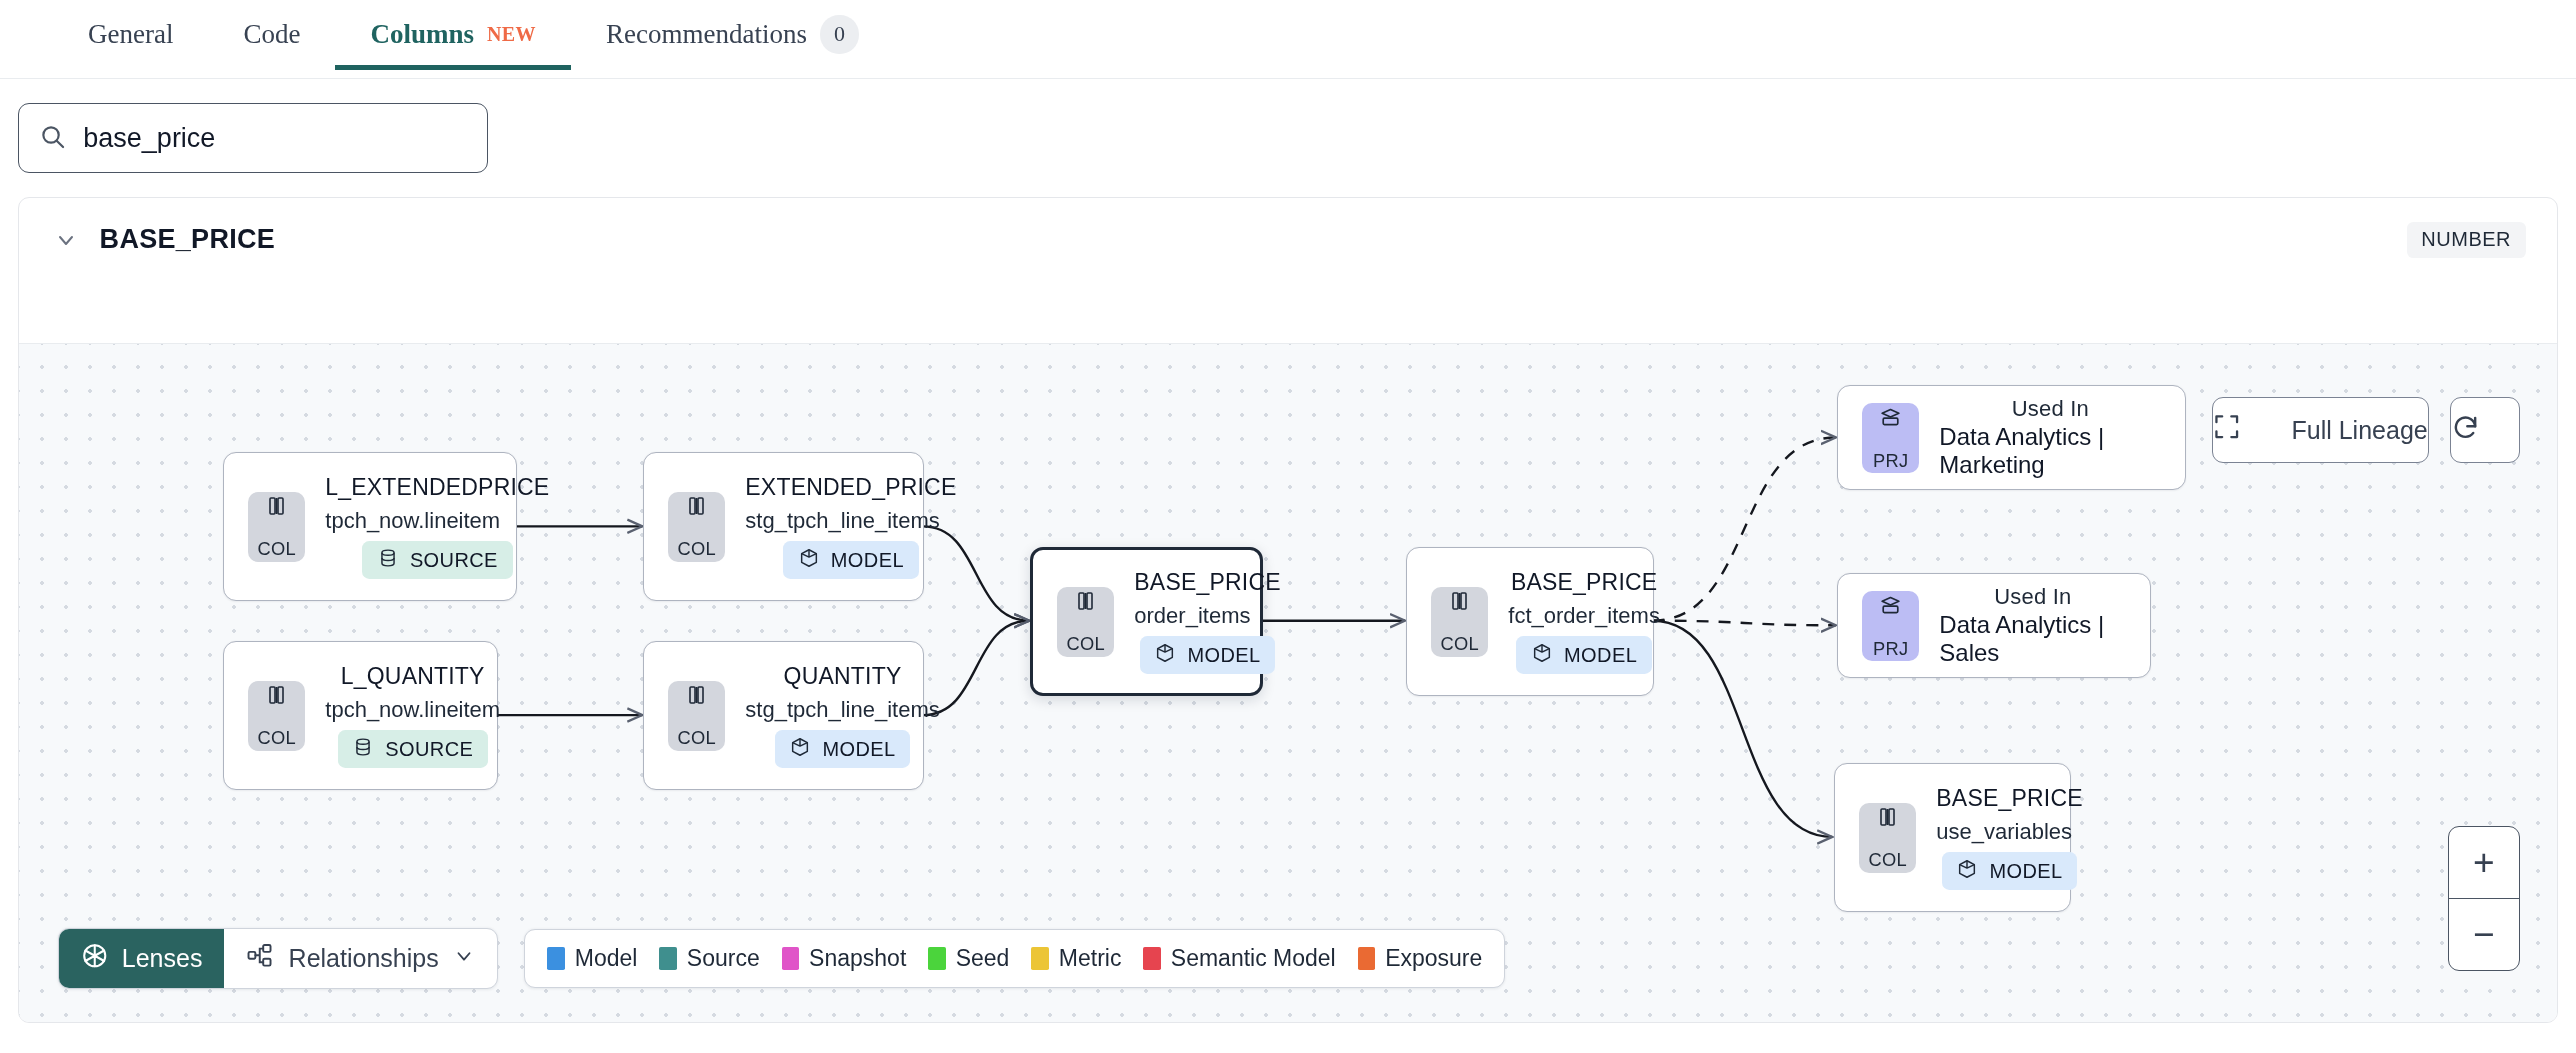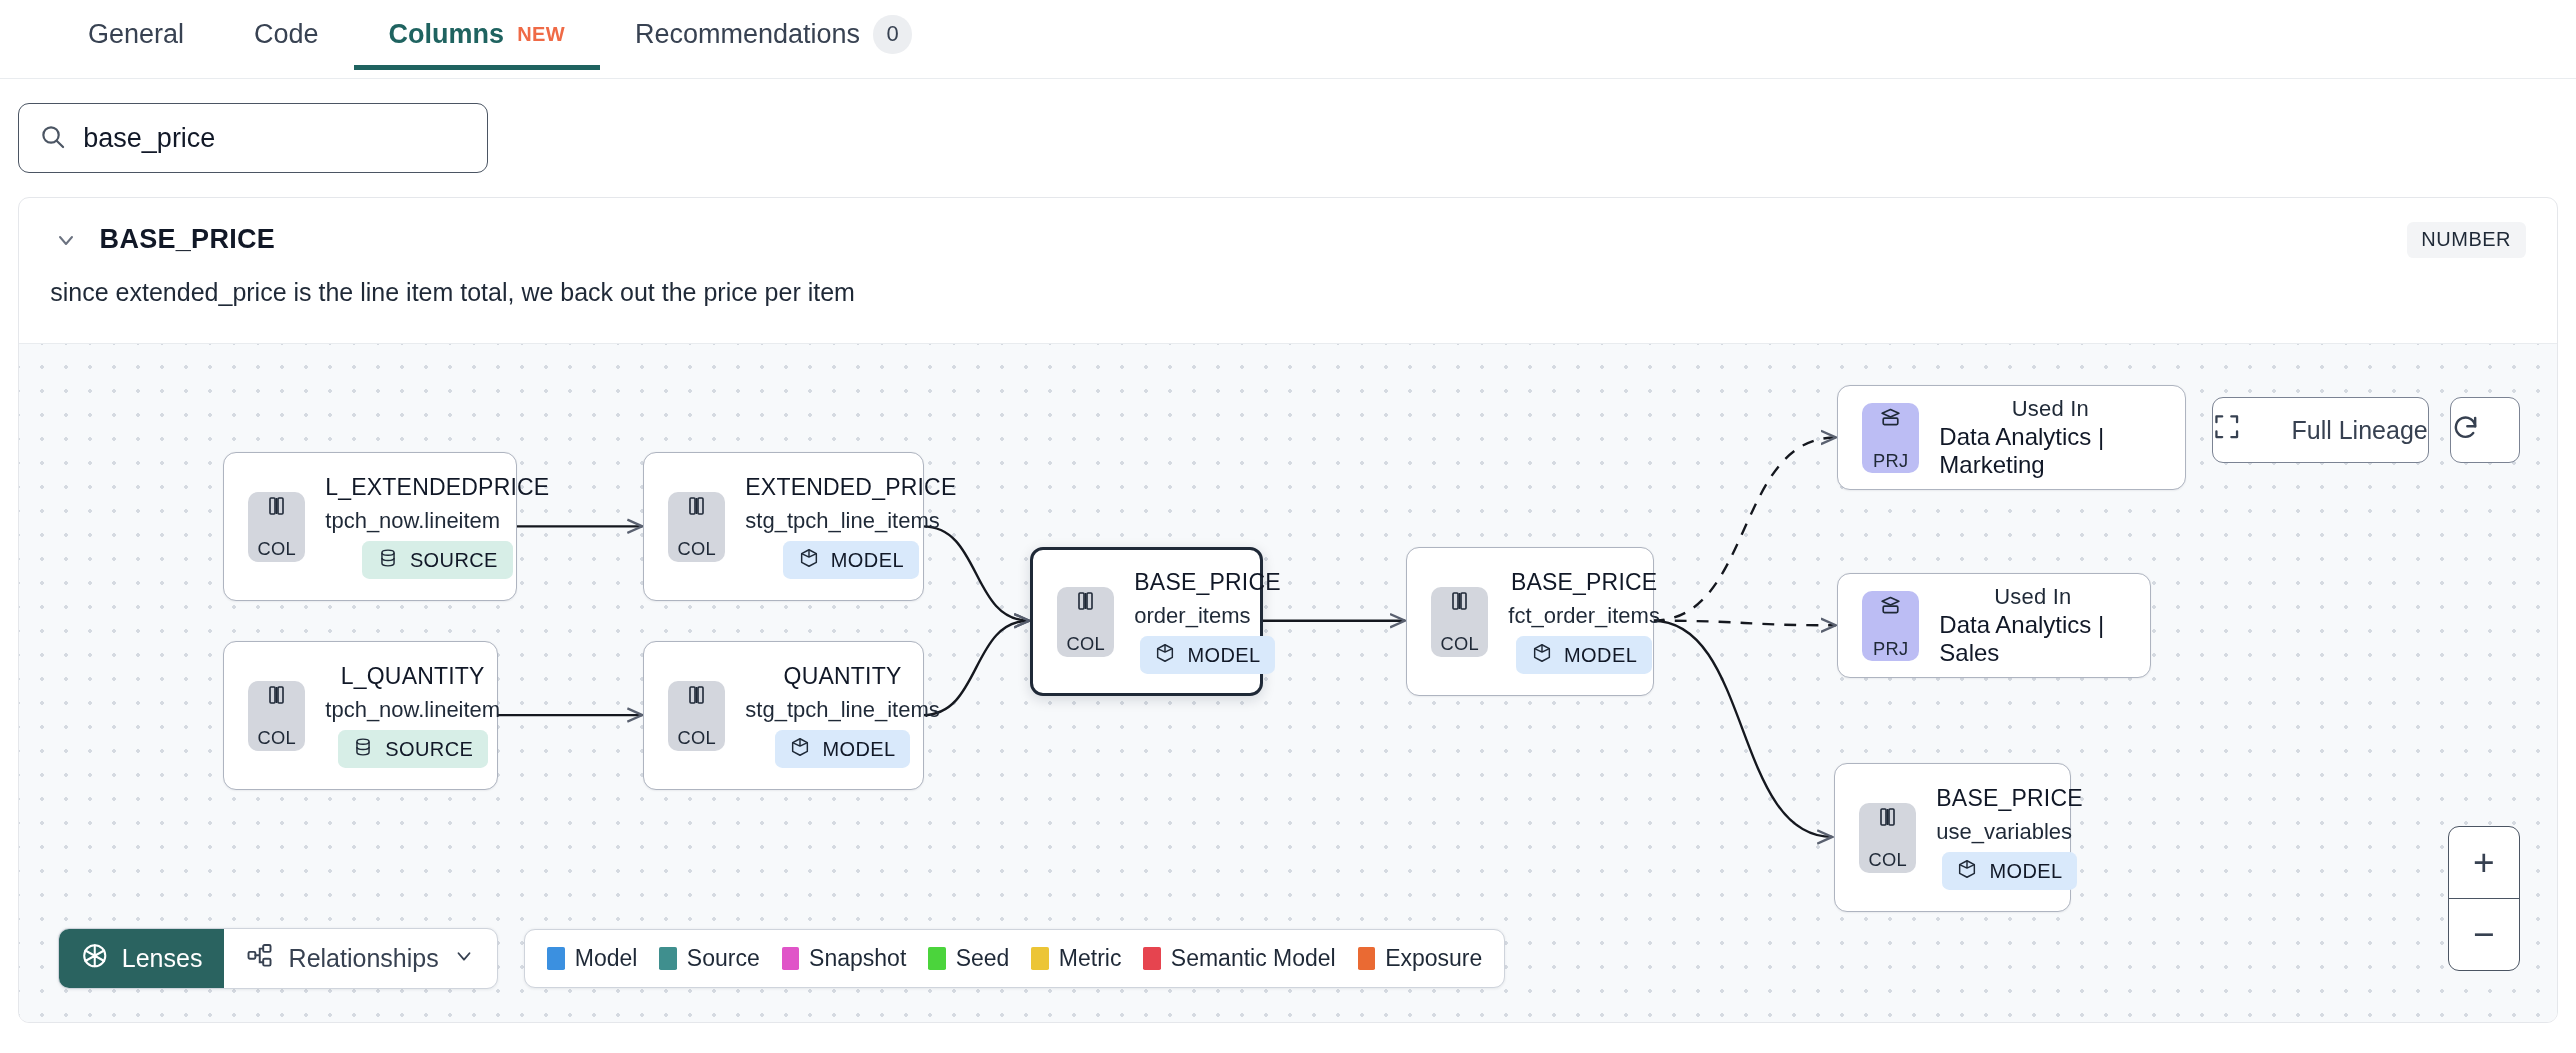--- a/index.html
+++ b/index.html
@@ -23,20 +23,21 @@
     position: relative;
     height: 68px;
     display: flex;
     align-items: center;
     gap: 13px;
     padding: 0 35px;
     font-size: 27px;
     color: #384252;
     cursor: pointer;
     white-space: nowrap;
+    font-family: Liberation Serif, serif;
   }
   .tab.active { color: #1f6360; font-weight: 700; }
   .tab.active::after {
     content: "";
     position: absolute;
     left: 0; right: 0; bottom: -1.8px;
     height: 4.6px;
     background: #1f6360;
   }
   .tab-new {
@@ -331,21 +332,20 @@
       <span class="chev">
         <svg width="24" height="24" viewBox="0 0 24 24" fill="none" stroke="#6b7280" stroke-width="2" stroke-linecap="round" stroke-linejoin="round">
           <polyline points="6 9 12 16 18 9"></polyline>
         </svg>
       </span>
       <span class="col-title">BASE_PRICE</span>
       <span class="type-badge">NUMBER</span>
     </div>
   </div>
 
-  <div class="col-desc">since extended_price is the line item total, we back out the price per item</div>
 
   <div class="canvas">
 
     <svg class="edges" viewBox="0 0 2768 740" preserveAspectRatio="none">
       <defs>
         <marker id="ah" viewBox="0 0 10 10" refX="9" refY="5" markerWidth="7" markerHeight="7" orient="auto-start-reverse">
           <path d="M 0 1 L 9 5 L 0 9" fill="none" stroke="#5a6170" stroke-width="1.4"></path>
         </marker>
       </defs>
       <g id="edge-layer" fill="none" stroke="#15181f" stroke-width="2.6" marker-end="url(#ah)">

